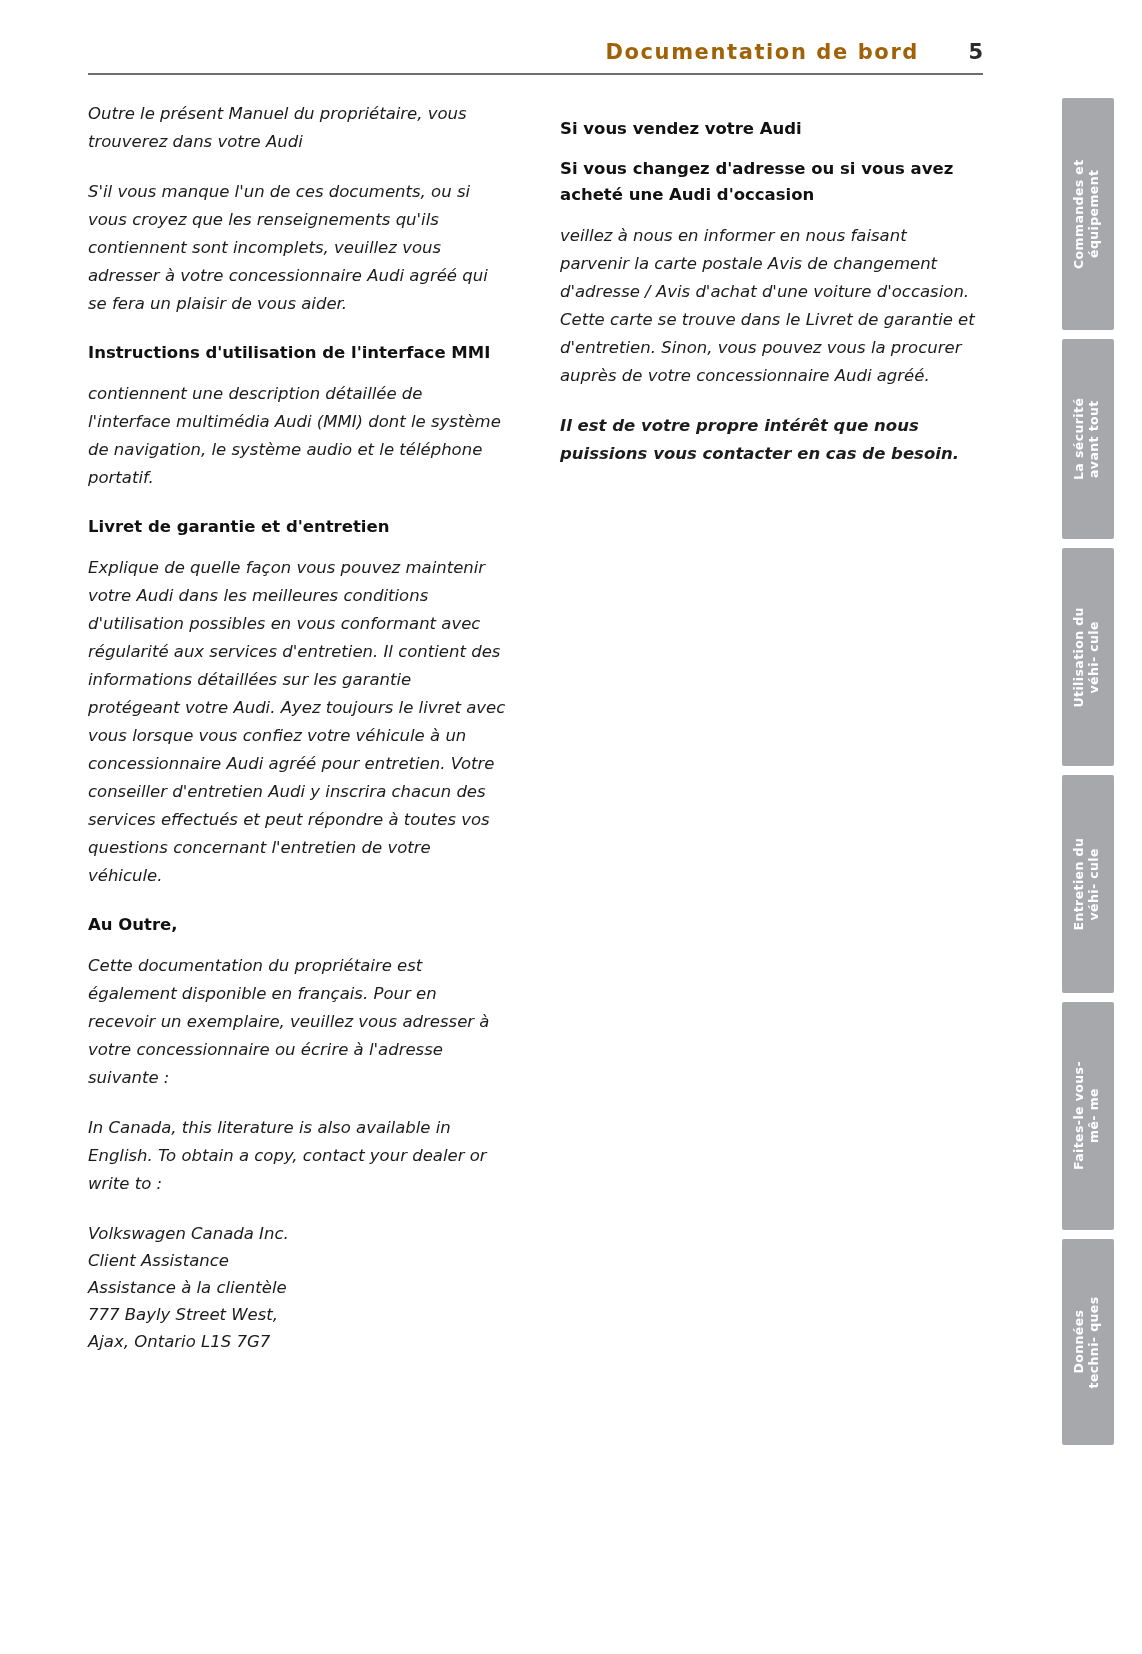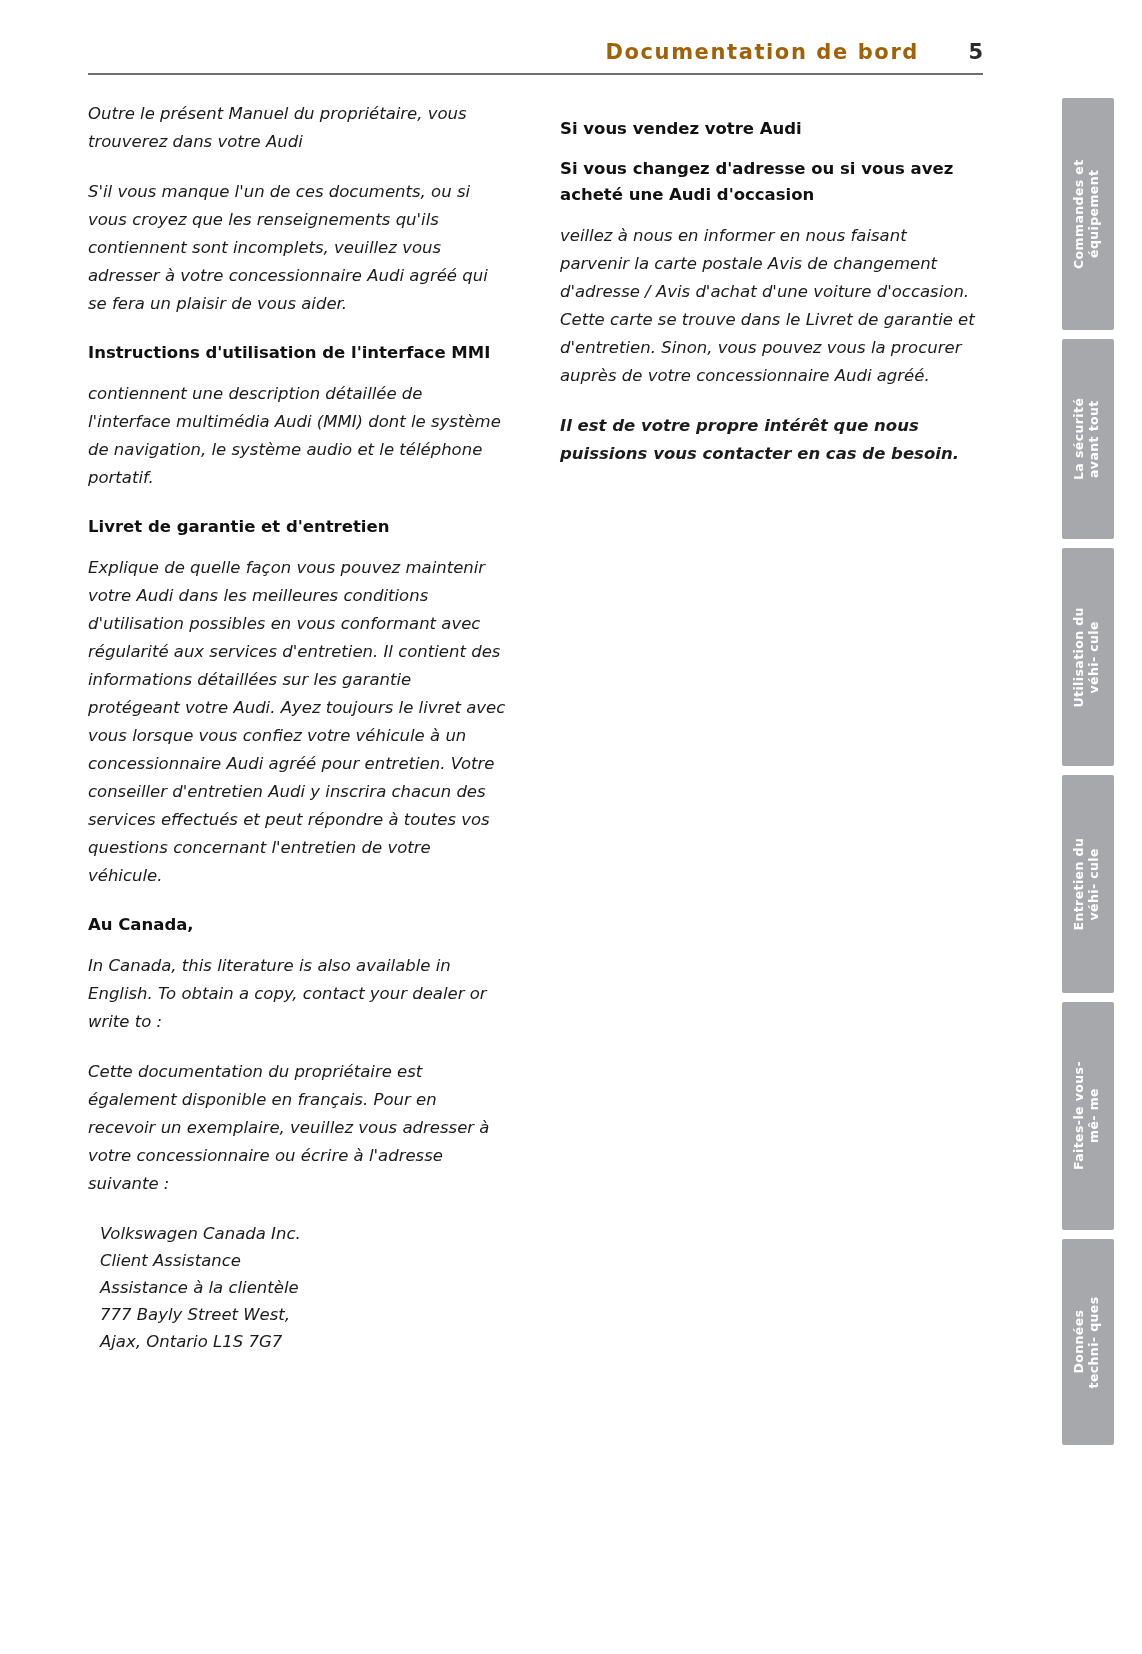--- a/index.html
+++ b/index.html
@@ -130,24 +130,24 @@
     <div class="header-rule"></div>
   </div>
 
   <div class="col col-left">
     <p>Outre le présent Manuel du propriétaire, vous trouverez dans votre Audi</p>
     <p>S'il vous manque l'un de ces documents, ou si vous croyez que les renseignements qu'ils contiennent sont incomplets, veuillez vous adresser à votre concessionnaire Audi agréé qui se fera un plaisir de vous aider.</p>
     <h2>Instructions d'utilisation de l'interface MMI</h2>
     <p>contiennent une description détaillée de l'interface multimédia Audi (MMI) dont le système de navigation, le système audio et le téléphone portatif.</p>
     <h2>Livret de garantie et d'entretien</h2>
     <p>Explique de quelle façon vous pouvez maintenir votre Audi dans les meilleures conditions d'utilisation possibles en vous conformant avec régularité aux services d'entretien. Il contient des informations détaillées sur les garantie protégeant votre Audi. Ayez toujours le livret avec vous lorsque vous confiez votre véhicule à un concessionnaire Audi agréé pour entretien. Votre conseiller d'entretien Audi y inscrira chacun des services effectués et peut répondre à toutes vos questions concernant l'entretien de votre véhicule.</p>
-    <h2>Au Canada,</h2>
+    <h2>Au Outre,</h2>
+    <p>Cette documentation du propriétaire est également disponible en français. Pour en recevoir un exemplaire, veuillez vous adresser à votre concessionnaire ou écrire à l'adresse suivante :</p>
     <p>In Canada, this literature is also available in English. To obtain a copy, contact your dealer or write to :</p>
-    <p>Cette documentation du propriétaire est également disponible en français. Pour en recevoir un exemplaire, veuillez vous adresser à votre concessionnaire ou écrire à l'adresse suivante :</p>
-    <p class="addr" style="white-space: pre-line; margin-left: 12px;">Volkswagen Canada Inc.
+    <p class="addr" style="white-space: pre-line;">Volkswagen Canada Inc.
 Client Assistance
 Assistance à la clientèle
 777 Bayly Street West,
 Ajax, Ontario L1S 7G7</p>
   </div>
 
   <div class="col col-right">
     <h2 class="first">Si vous vendez votre Audi</h2>
     <h2>Si vous changez d'adresse ou si vous avez acheté une Audi d'occasion</h2>
     <p>veillez à nous en informer en nous faisant parvenir la carte postale Avis de changement d'adresse / Avis d'achat d'une voiture d'occasion. Cette carte se trouve dans le Livret de garantie et d'entretien. Sinon, vous pouvez vous la procurer auprès de votre concessionnaire Audi agréé.</p>

